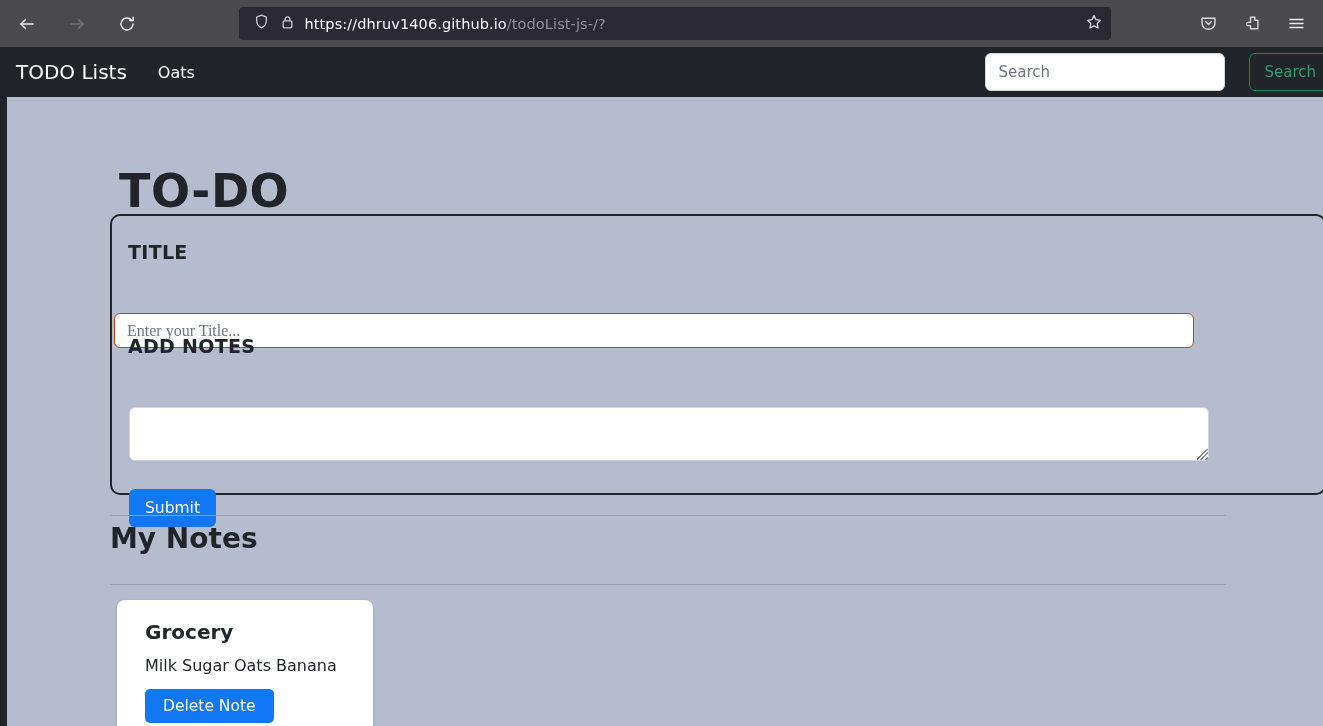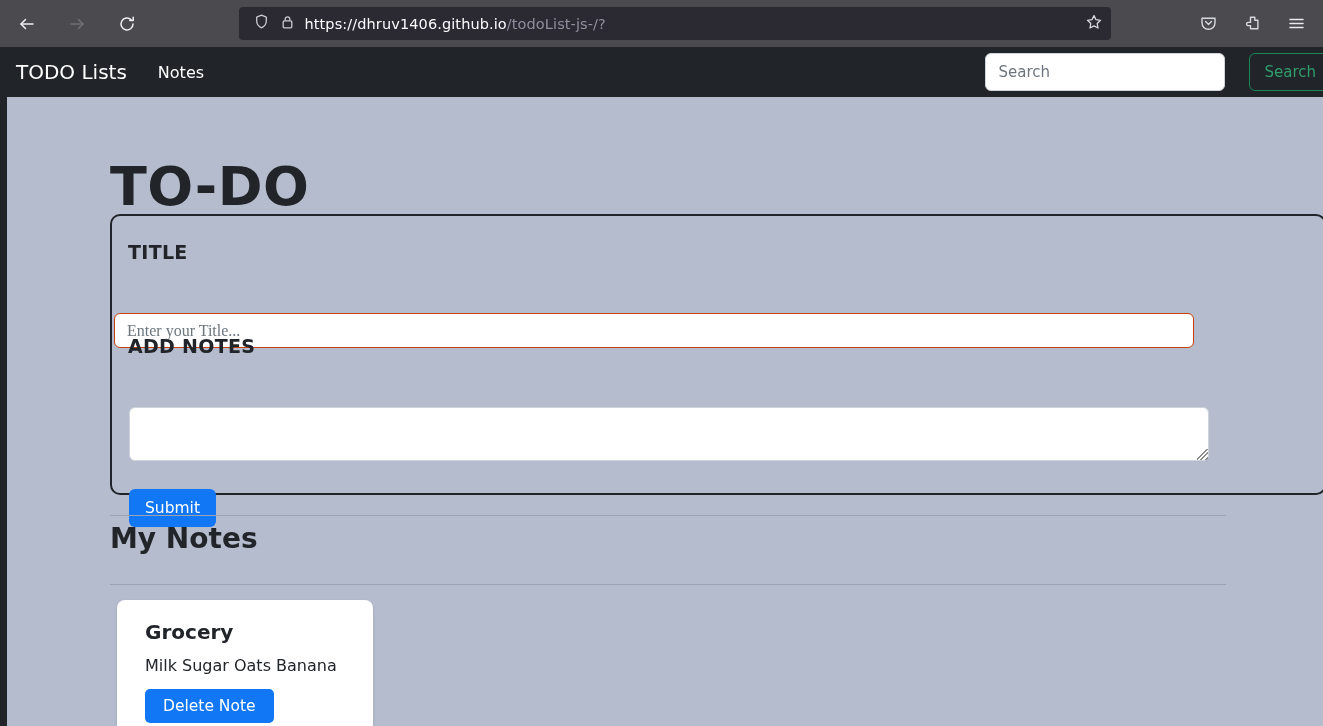--- a/index.html
+++ b/index.html
@@ -128,22 +128,22 @@
 
   
   #content {
     position: absolute;
     top: 50px; left: 0;
     width: 1323px; height: 629px;
   }
   #page-title {
     position: absolute;
     left: 110px; top: 58px;
-    margin: 0;
-    font-size: 54px;
+    margin: 9px;
+    font-size: 46px;
     font-weight: bold;
     color: #212529;
     letter-spacing: .5px;
   }
 
   #todo-form-card {
     position: absolute;
     left: 110px; top: 117px;
     width: 1216px; height: 281px;
     border: 2px solid #212529;
@@ -351,21 +351,21 @@
     </div>
   </div>
 </div>
 
 <div id="viewport">
 
   <div id="page-left-gutter"></div>
 
   <div id="site-navbar">
     <span id="brand">TODO Lists</span>
-    <span id="nav-home">Notes</span>
+    <span id="nav-home">Oats</span>
     <div id="navbar-search-form">
       <input id="search-input" type="text" placeholder="Search" style="">
       <button id="search-submit">Search</button>
     </div>
   </div>
 
   <div id="content">
 
     <h1 id="page-title">TO-DO</h1>
 

